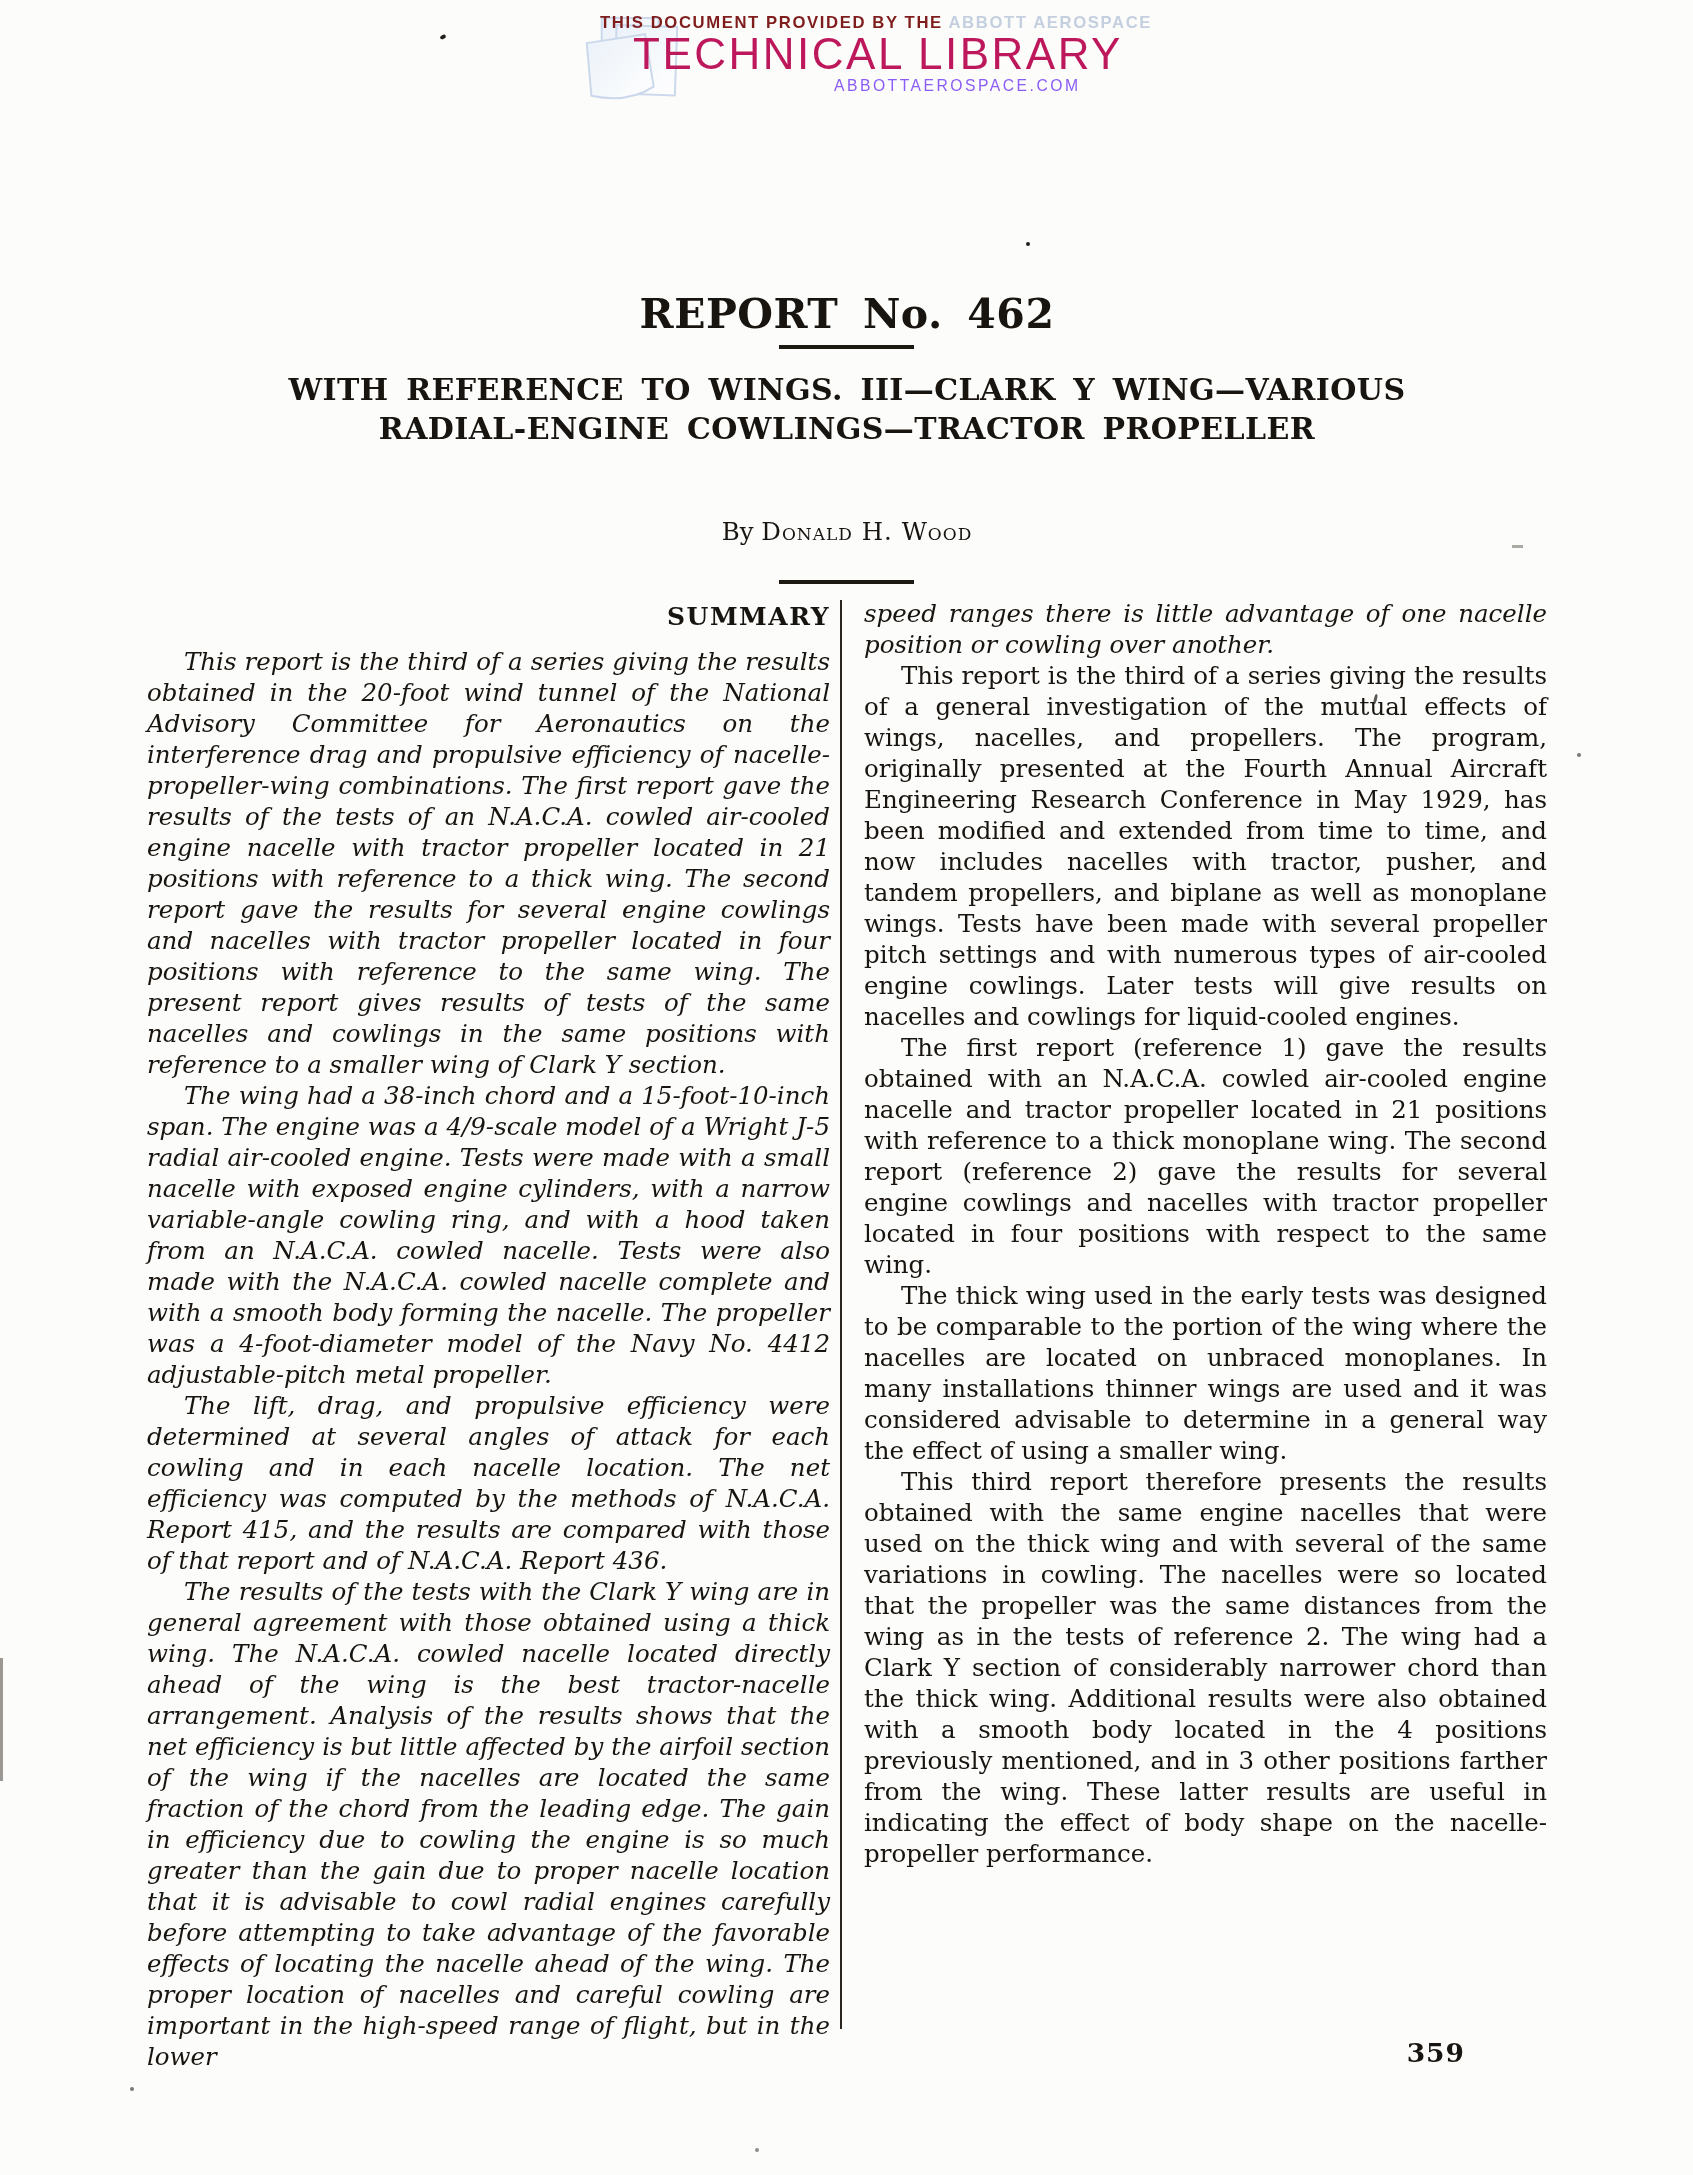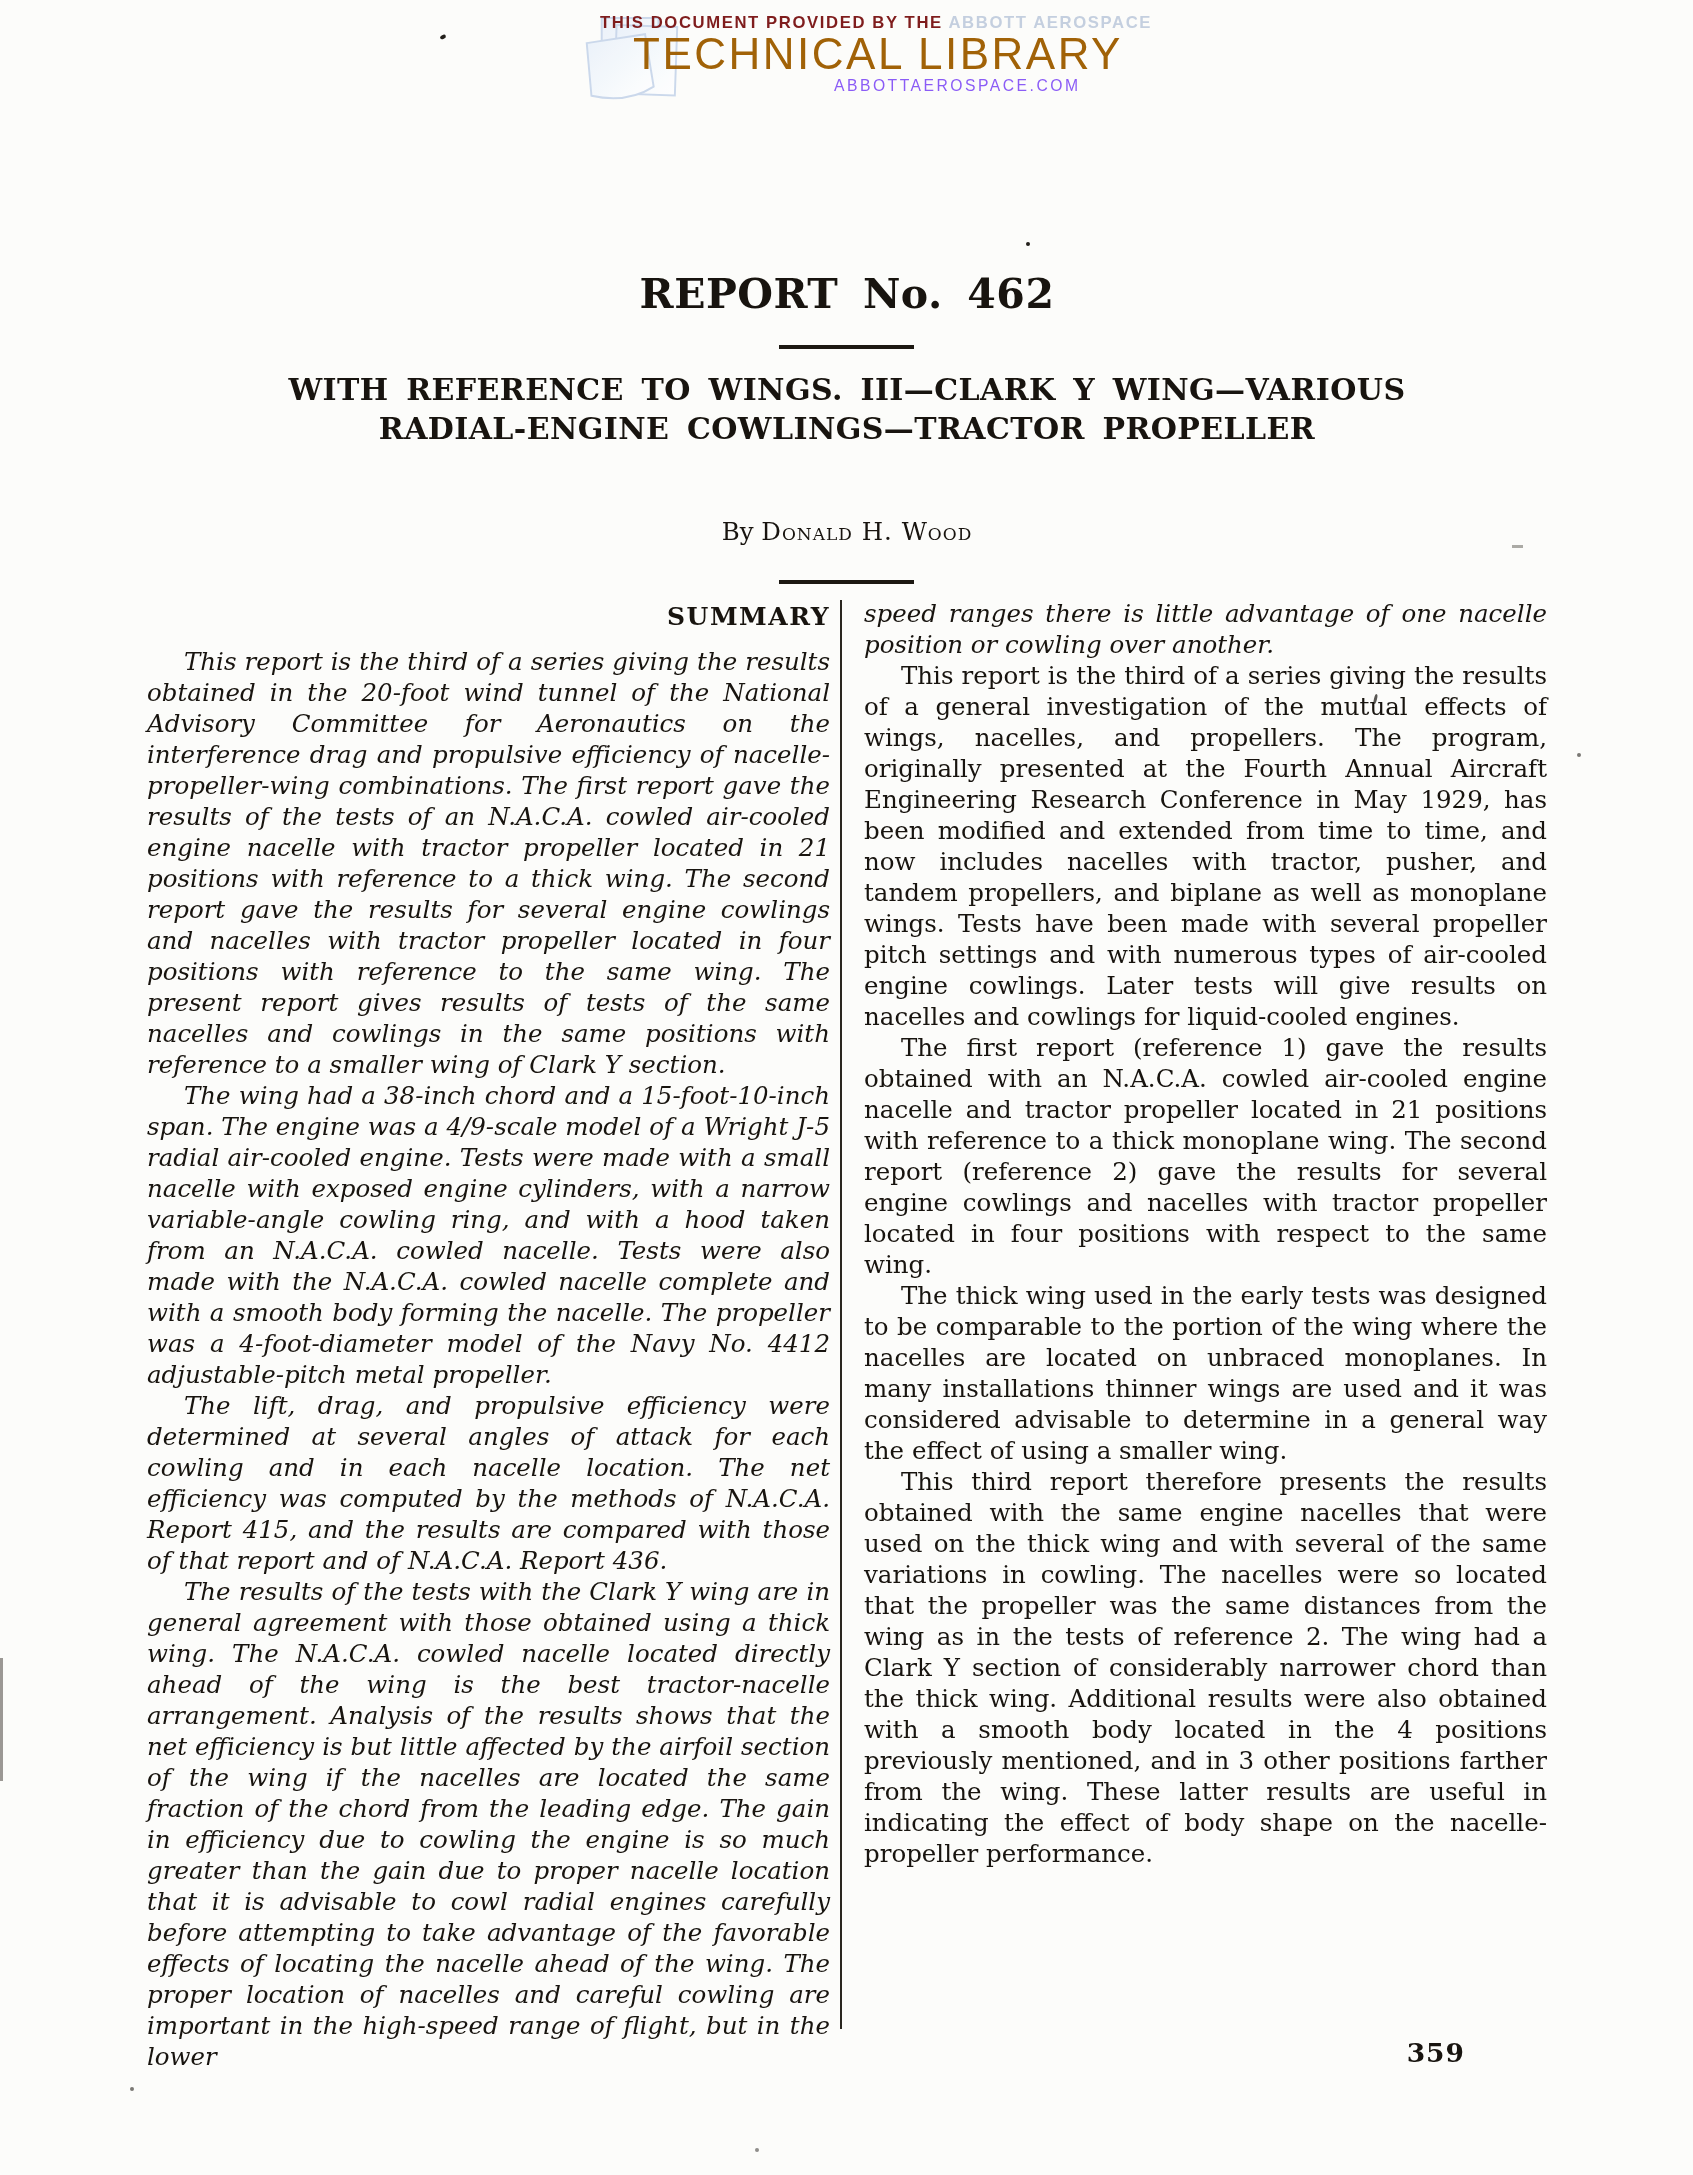--- a/index.html
+++ b/index.html
@@ -10,26 +10,26 @@
     color:#18140f;
     font-family:"DejaVu Serif", serif;
     overflow:hidden;
   }
   
   .hdr-l1{position:absolute;left:600px;top:12.7px;font-family:"Liberation Sans",sans-serif;
           font-size:16.7px;letter-spacing:1.6px;font-weight:bold;white-space:nowrap;}
   .hdr-l1 .prefix{color:#7f1d1d;}
   .hdr-l1 .brand{color:#c4cfdf;}
   .hdr-l2{position:absolute;left:633px;top:29px;font-family:"Liberation Sans",sans-serif;
-          font-size:44px;letter-spacing:2.5px;color:#a16207;white-space:nowrap;}
+          font-size:44px;letter-spacing:2.5px;color:#be185d;white-space:nowrap;}
   .hdr-l3{position:absolute;left:834px;top:77px;font-family:"Liberation Sans",sans-serif;
           font-size:15.7px;letter-spacing:2.5px;color:#8b5cf6;white-space:nowrap;}
   .hdr-icon{position:absolute;left:582px;top:15.7px;}
   
-  .report-no{position:absolute;left:0;top:270px;width:1694px;margin:0;text-align:center;
+  .report-no{position:absolute;left:0;top:290px;width:1694px;margin:0;text-align:center;
              font-size:41px;font-weight:bold;word-spacing:9.8px;letter-spacing:0.5px;}
   .rule{position:absolute;left:779px;width:135px;height:3.9px;background:#1c1812;}
   .rule1{top:345px;}
   .rule2{top:580px;}
   .title{position:absolute;left:0;top:370px;width:1694px;text-align:center;
          font-size:30px;font-weight:bold;line-height:39px;word-spacing:6.9px;letter-spacing:0.4px;}
   .byline{position:absolute;left:0;top:517px;width:1694px;text-align:center;font-size:24.5px;}
   .byline .sc{font-variant:small-caps;letter-spacing:1px;}
   
   .col-divider{position:absolute;left:840px;top:600px;width:2px;height:1429px;background:#2a261f;}

